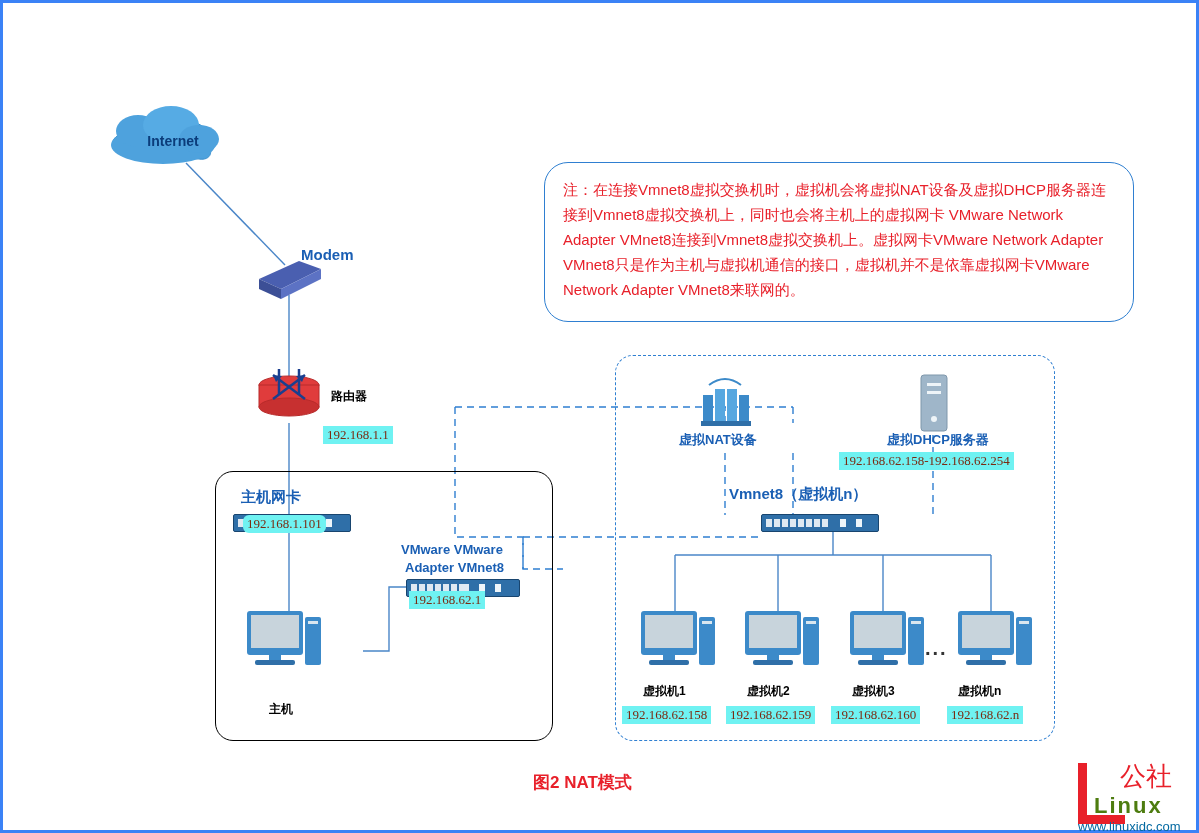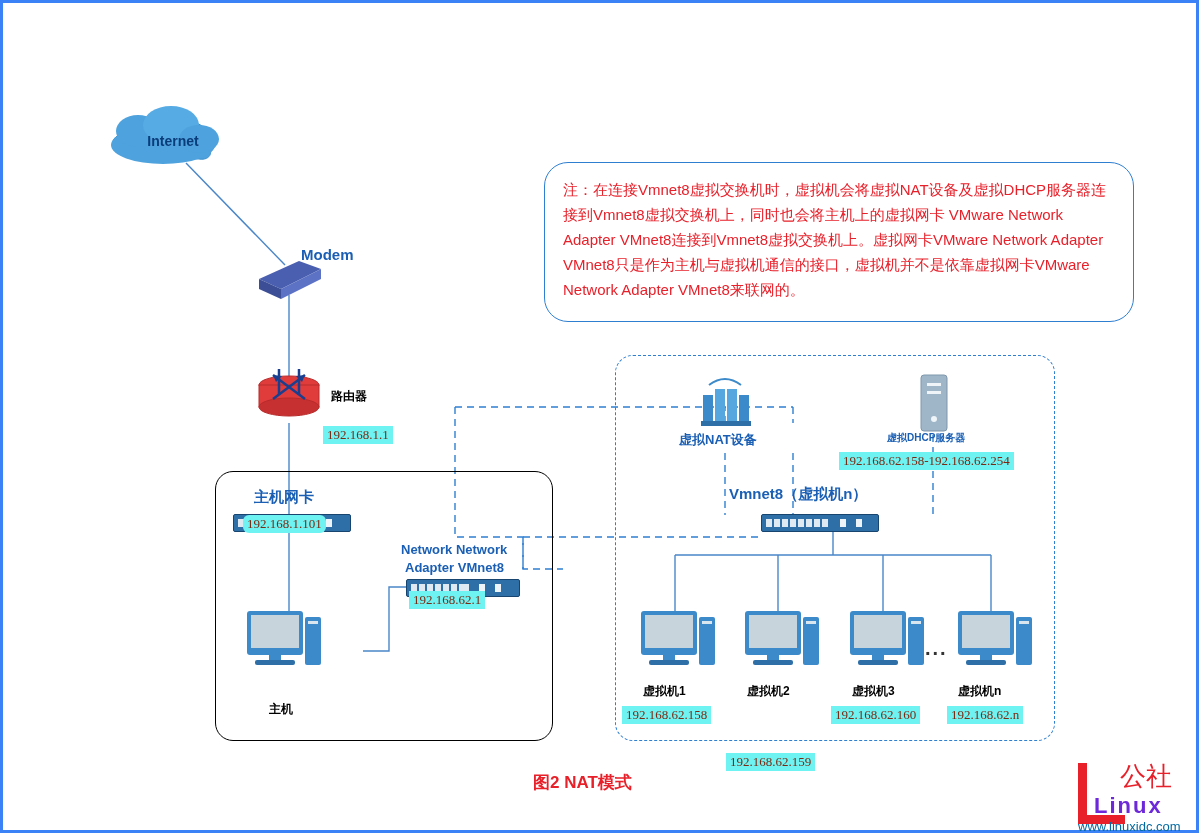--- a/index.html
+++ b/index.html
@@ -85,21 +85,21 @@
   }
   .vmbox{
     position:absolute;left:612px;top:352px;width:440px;height:386px;
     border:1.5px dashed #2f7fd1;border-radius:18px;box-sizing:border-box;
   }
   .dots{position:absolute;color:#333;font-size:20px;font-weight:bold;letter-spacing:2px;}
 
   .logo{position:absolute;left:1075px;top:760px;width:110px;height:66px;}
   .logo .bracket{position:absolute;left:0;top:0;width:38px;height:52px;border-left:9px solid #e8202a;border-bottom:9px solid #e8202a;}
   .logo .gs{position:absolute;left:42px;top:0px;color:#e8202a;font-size:26px;font-weight:normal;line-height:26px;}
-  .logo .linux{position:absolute;left:16px;top:30px;color:#6d28d9;font-size:22px;font-weight:bold;letter-spacing:2px;}
+  .logo .linux{position:absolute;left:16px;top:30px;color:#4d7c0f;font-size:22px;font-weight:bold;letter-spacing:2px;}
   .logo .url{position:absolute;left:0px;top:56px;color:#0369a1;font-size:13px;}
 </style>
 </head>
 <body>
 
 <div id="canvas">
 
   <svg class="layer" viewBox="0 0 1199 833">
 
     <g>
@@ -176,21 +176,21 @@
 
   <div class="cloudtext">Internet</div>
 
   <div class="label" style="left:298px;top:243px;">Modem</div>
 
   <div class="label-dark" style="left:328px;top:385px;">路由器</div>
   <div class="ip" style="left:320px;top:409px;margin-top:14px;">192.168.1.1</div>
 
   <div class="hostbox"></div>
 
-  <div class="label" style="left:251px;top:485px;">主机网卡</div>
+  <div class="label" style="left:238px;top:485px;">主机网卡</div>
   <div class="switch" style="left:230px;top:511px;width:116px;">
     <div class="ports" style="width:62px;">
       <u style="left:6px"></u>
         <u style="left:14px"></u>
         <u style="left:22px"></u>
         <u style="left:30px"></u>
         <u style="left:38px"></u>
         <u style="left:46px"></u>
         <u style="left:54px"></u>
     </div>
@@ -204,41 +204,41 @@
         <i></i>
       </div>
     <div class="neck"></div>
     <div class="base"></div>
     <div class="tower">
         <b></b>
       </div>
   </div>
   <div class="label-dark" style="left:266px;top:698px;">主机</div>
 
-  <div class="label" style="left:398px;top:539px;font-size:13px;">Network Network</div>
+  <div class="label" style="left:398px;top:539px;font-size:13px;">VMware VMware</div>
   <div class="label" style="left:402px;top:557px;font-size:13px;">Adapter VMnet8</div>
   <div class="switch" style="left:403px;top:576px;width:112px;">
     <div class="ports" style="width:58px;">
       <u style="left:6px"></u>
         <u style="left:14px"></u>
         <u style="left:22px"></u>
         <u style="left:30px"></u>
         <u style="left:38px"></u>
         <u style="left:46px"></u>
     </div>
     <div class="led" style="left:72px;"></div>
     <div class="led" style="left:88px;"></div>
   </div>
   <div class="ip" style="left:406px;top:588px;">192.168.62.1</div>
 
   <div class="vmbox"></div>
 
   <div class="label" style="left:676px;top:428px;font-size:13px;">虚拟NAT设备</div>
 
-  <div class="label" style="left:884px;top:428px;font-size:10px;">虚拟DHCP服务器</div>
+  <div class="label" style="left:884px;top:428px;font-size:13px;">虚拟DHCP服务器</div>
   <div class="ip" style="left:836px;top:449px;">192.168.62.158-192.168.62.254</div>
 
   <div class="label" style="left:726px;top:482px;">Vmnet8（虚拟机n）</div>
   <div class="switch" style="left:758px;top:511px;width:116px;">
     <div class="ports" style="width:62px;">
       <u style="left:6px"></u>
         <u style="left:14px"></u>
         <u style="left:22px"></u>
         <u style="left:30px"></u>
         <u style="left:38px"></u>
@@ -266,21 +266,21 @@
     <div class="screen">
         <i></i>
       </div>
       <div class="neck"></div>
       <div class="base"></div>
       <div class="tower">
         <b></b>
       </div>
   </div>
   <div class="label-dark" style="left:744px;top:680px;">虚拟机2</div>
-  <div class="ip" style="left:723px;top:703px;margin-top:47px;">192.168.62.159</div>
+  <div class="ip" style="left:723px;top:703px;">192.168.62.159</div>
 
   <div class="pc" style="left:847px;top:608px;">
     <div class="screen">
         <i></i>
       </div>
       <div class="neck"></div>
       <div class="base"></div>
       <div class="tower">
         <b></b>
       </div>

